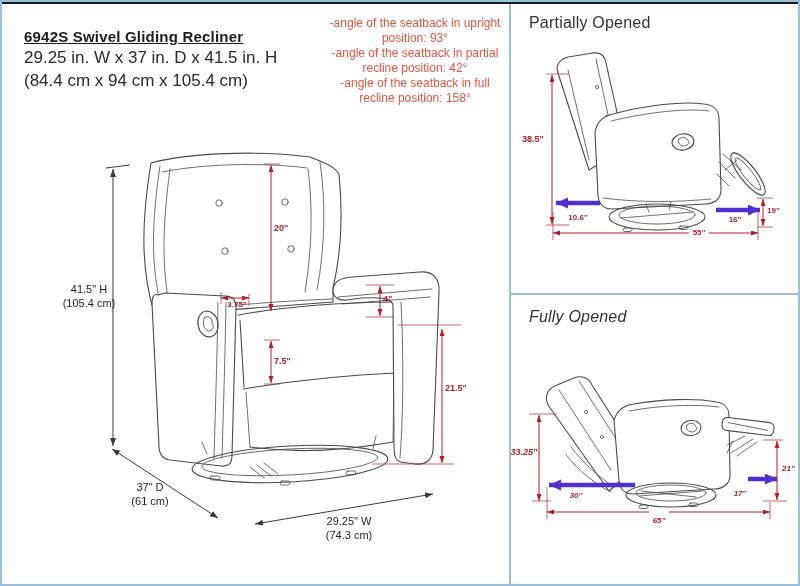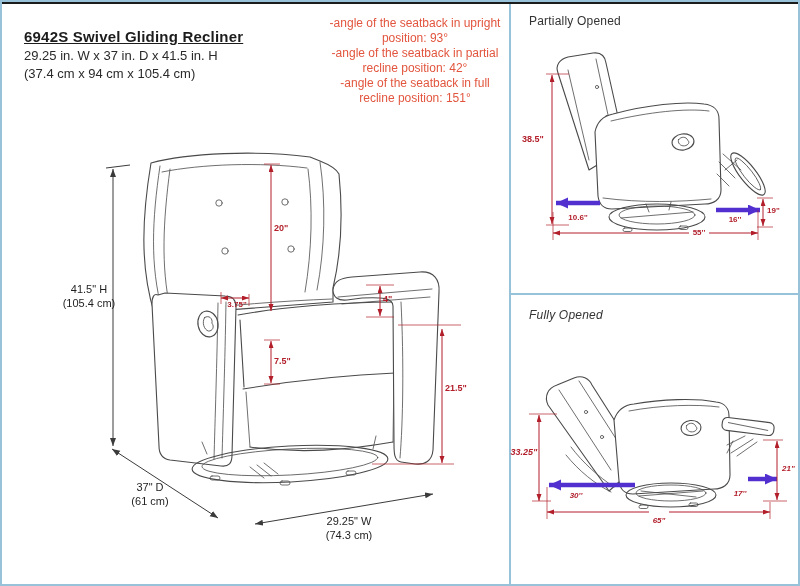--- a/index.html
+++ b/index.html
@@ -6,28 +6,28 @@
   #sheet{position:relative;width:800px;height:586px;box-sizing:border-box;background:#fff;
          border:2px solid #97c2da;overflow:hidden;}
   .topline{position:absolute;left:-2px;top:0;width:804px;height:2px;background:#1b1b1b;z-index:30;}
   .panel{position:absolute;}
   #left-panel{left:0;top:0;width:507px;height:582px;}
   #partial-panel{left:507px;top:0;width:289px;height:291px;border-left:2px solid #97c2da;}
   #full-panel{left:507px;top:291px;width:289px;height:291px;border-left:2px solid #97c2da;border-top:2px solid #97c2da;font-style:italic;}
   svg{position:absolute;left:0;top:0;}
   .lbl{position:absolute;white-space:nowrap;}
   .hdr-title{font-size:15px;font-weight:bold;text-decoration:underline;color:#1c1c1c;letter-spacing:.2px;}
-  .hdr-line{font-size:13px;color:#2a2a2a;margin-top:3px;}
+  .hdr-line{font-size:17px;color:#2a2a2a;margin-top:3px;}
   .notes{position:absolute;left:327px;top:14px;width:172px;text-align:center;
          color:#e2553e;font-size:12px;line-height:1.25;font-weight:500;}
   .note-item{margin:0;}
   .blackdim{color:#1f1f1f;font-size:11px;text-align:center;line-height:1.25;}
   .reddim{color:#b21f2b;font-size:9px;font-weight:700;text-align:center;}
   .reddim.sm{font-size:8px;}
-  .panel-title{font-size:12px;color:#333;font-weight:400;letter-spacing:.2px;}
+  .panel-title{font-size:16px;color:#333;font-weight:400;letter-spacing:.2px;}
   .art{stroke:#4a4a4a;stroke-width:1.1;fill:none;stroke-linecap:round;stroke-linejoin:round;}
   .artf{stroke:#4a4a4a;stroke-width:1.1;fill:#ffffff;stroke-linecap:round;stroke-linejoin:round;}
   .thin{stroke-width:.8;}
   .dimb{stroke:#3b3b3b;stroke-width:1;fill:none;}
   .dimr{stroke:#b21f2b;stroke-width:1;fill:none;}
   .dimr.t{stroke-width:.7;}
   .arrp{stroke:#5230d0;stroke-width:4.5;fill:none;}
 </style>
 </head>
 <body>
@@ -103,27 +103,27 @@
       <path class="dimr t" d="M364,283 H392 M364,315 H392"></path>
       <line class="dimr" x1="269" y1="339" x2="269" y2="381" marker-start="url(#ar1)" marker-end="url(#ar1)"></line>
       <path class="dimr t" d="M262,338 H278 M262,382 H278"></path>
       <line class="dimr" x1="440" y1="327" x2="440" y2="461" marker-start="url(#ar1)" marker-end="url(#ar1)"></line>
       <path class="dimr t" d="M396,323 H459 M370,462 H452"></path>
     </svg>
 
     <div class="lbl" style="left:22px;top:26px;">
       <div class="hdr-title">6942S  Swivel Gliding Recliner</div>
       <div class="hdr-line">29.25 in. W x 37 in. D x 41.5 in. H</div>
-      <div class="hdr-line">(37.4 cm x 94 cm x 105.4 cm)</div>
+      <div class="hdr-line">(84.4 cm x 94 cm x 105.4 cm)</div>
     </div>
 
     <div class="notes">
       <p class="note-item" style="white-space:normal;">-angle of the seatback in upright position: 93°</p>
       <p class="note-item" style="white-space:normal;">-angle of the seatback in partial recline position: 42°</p>
-      <p class="note-item" style="white-space:normal;">-angle of the seatback in full recline position: 151°</p>
+      <p class="note-item" style="white-space:normal;">-angle of the seatback in full recline position: 158°</p>
     </div>
 
     <div class="lbl blackdim" style="left:52px;top:281px;width:70px;">
       <div>41.5" H</div>
       <div>(105.4 cm)</div>
     </div>
     <div class="lbl blackdim" style="left:113px;top:479px;width:70px;">
       <div>37" D</div>
       <div>(61 cm)</div>
     </div>

